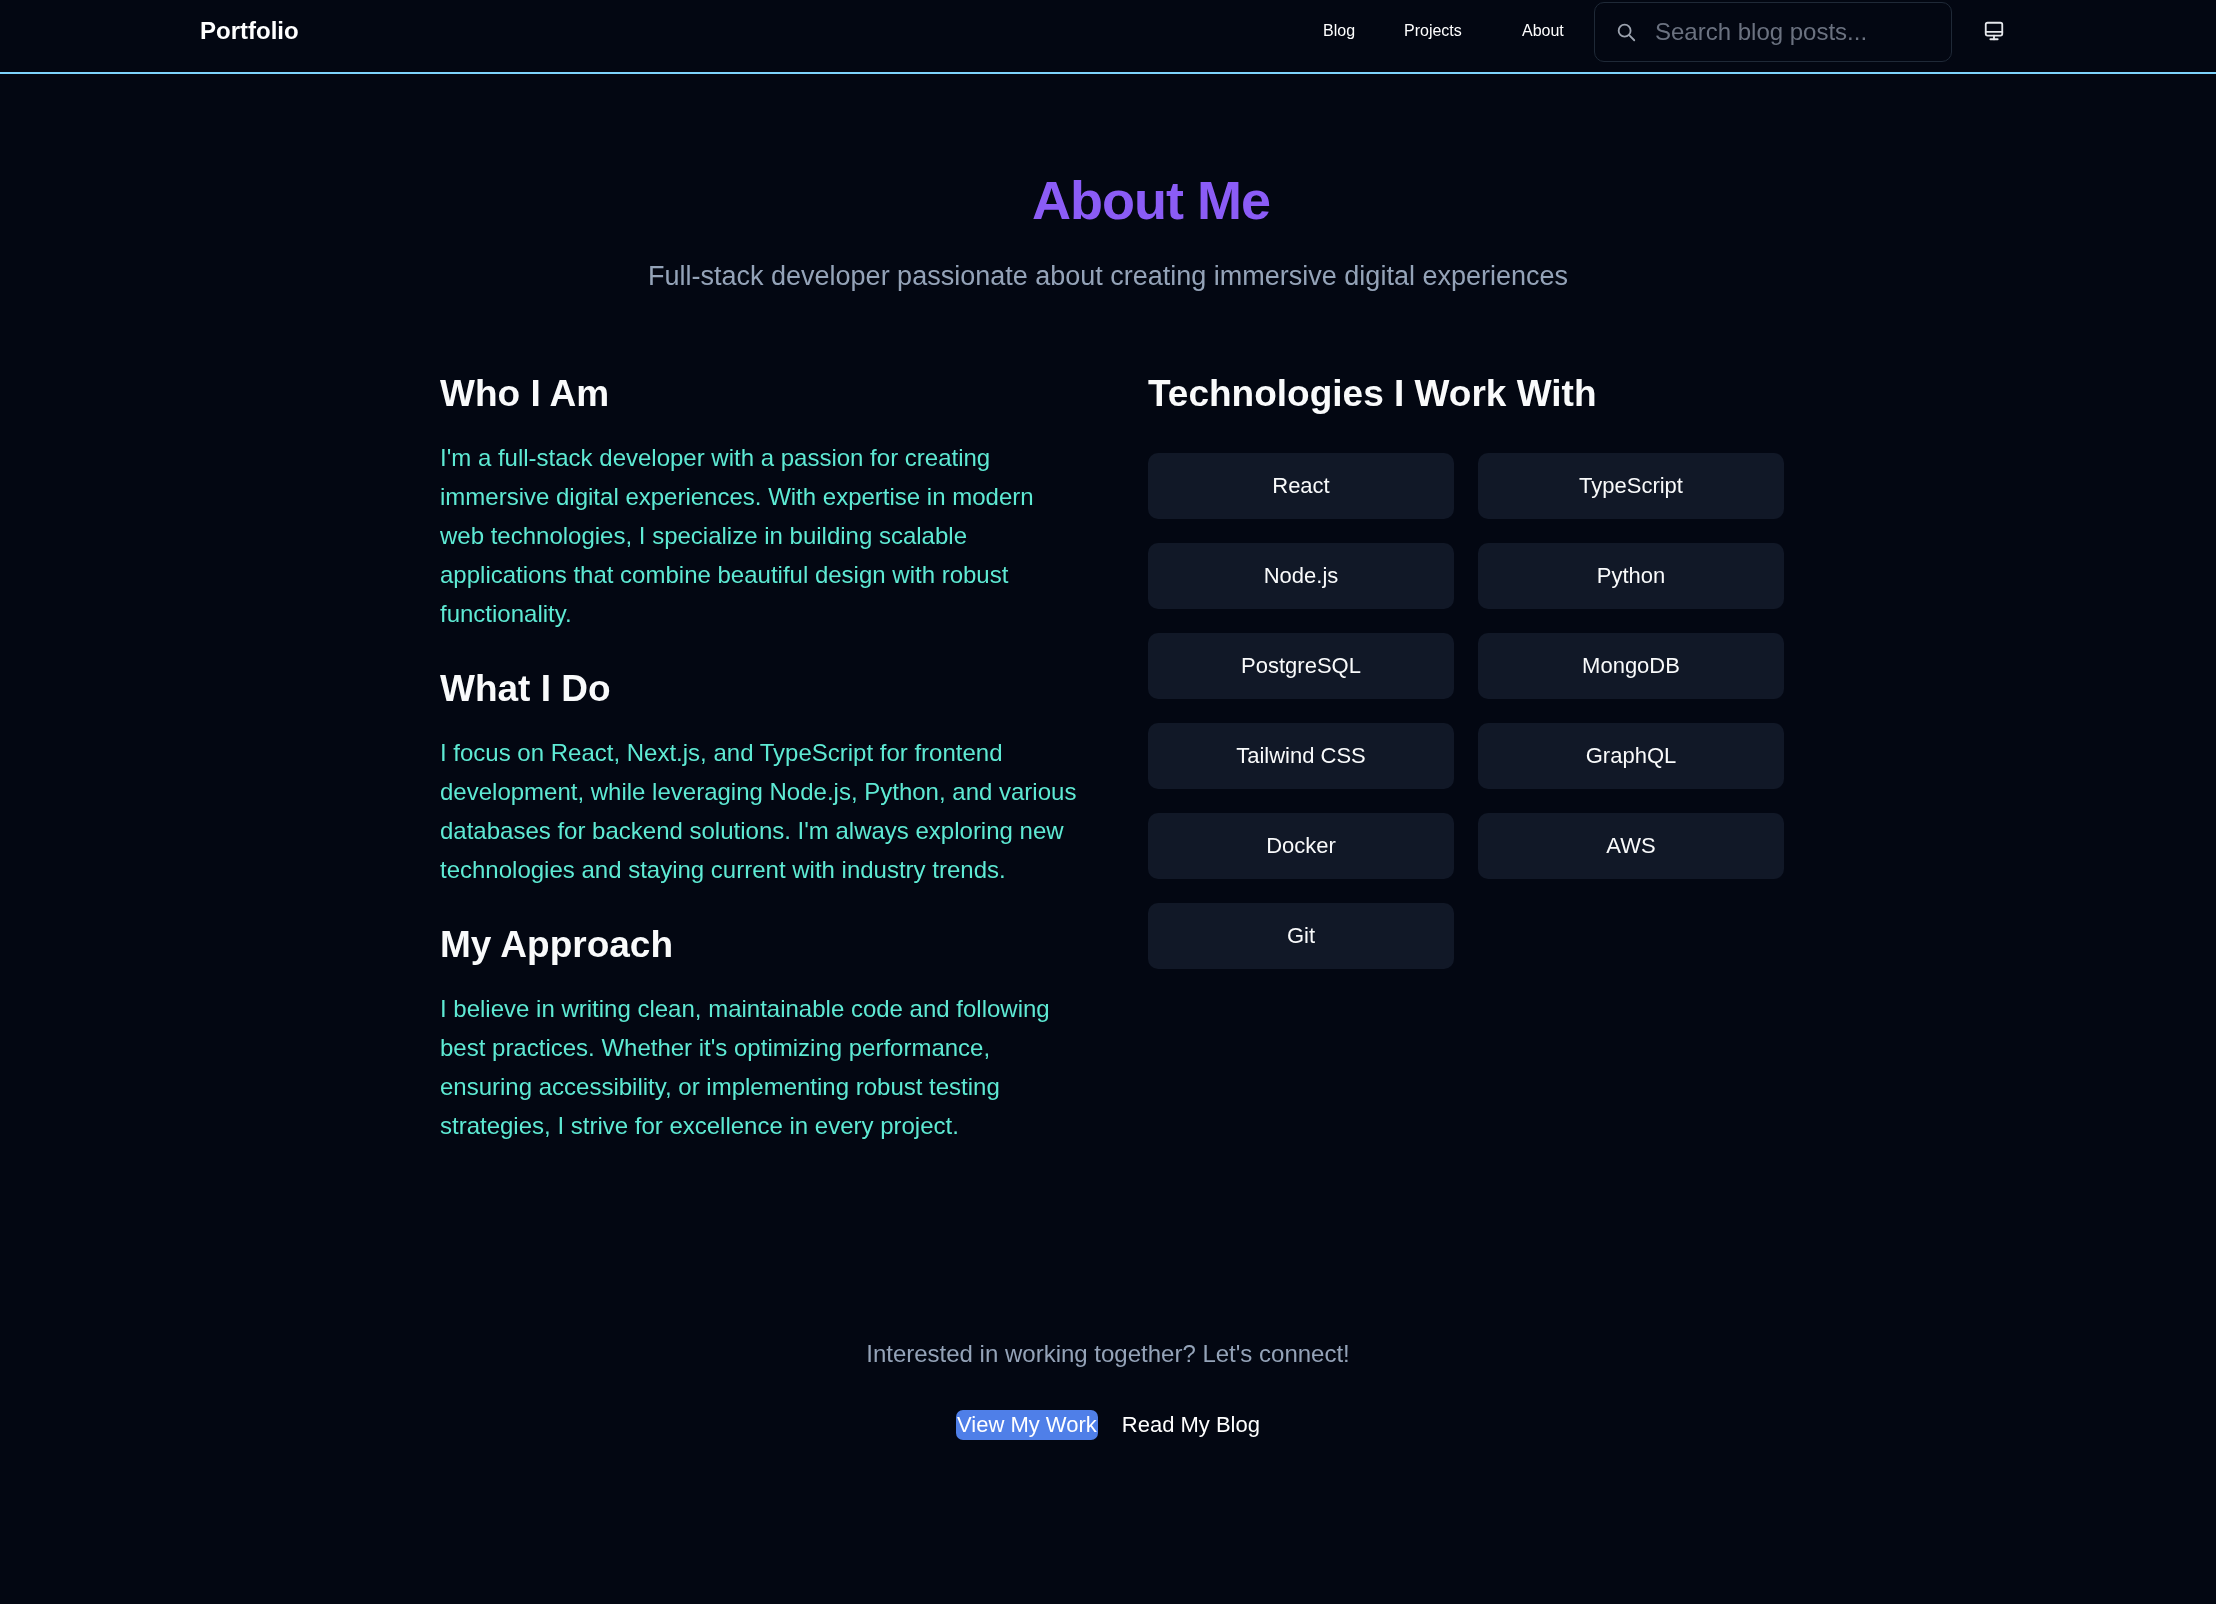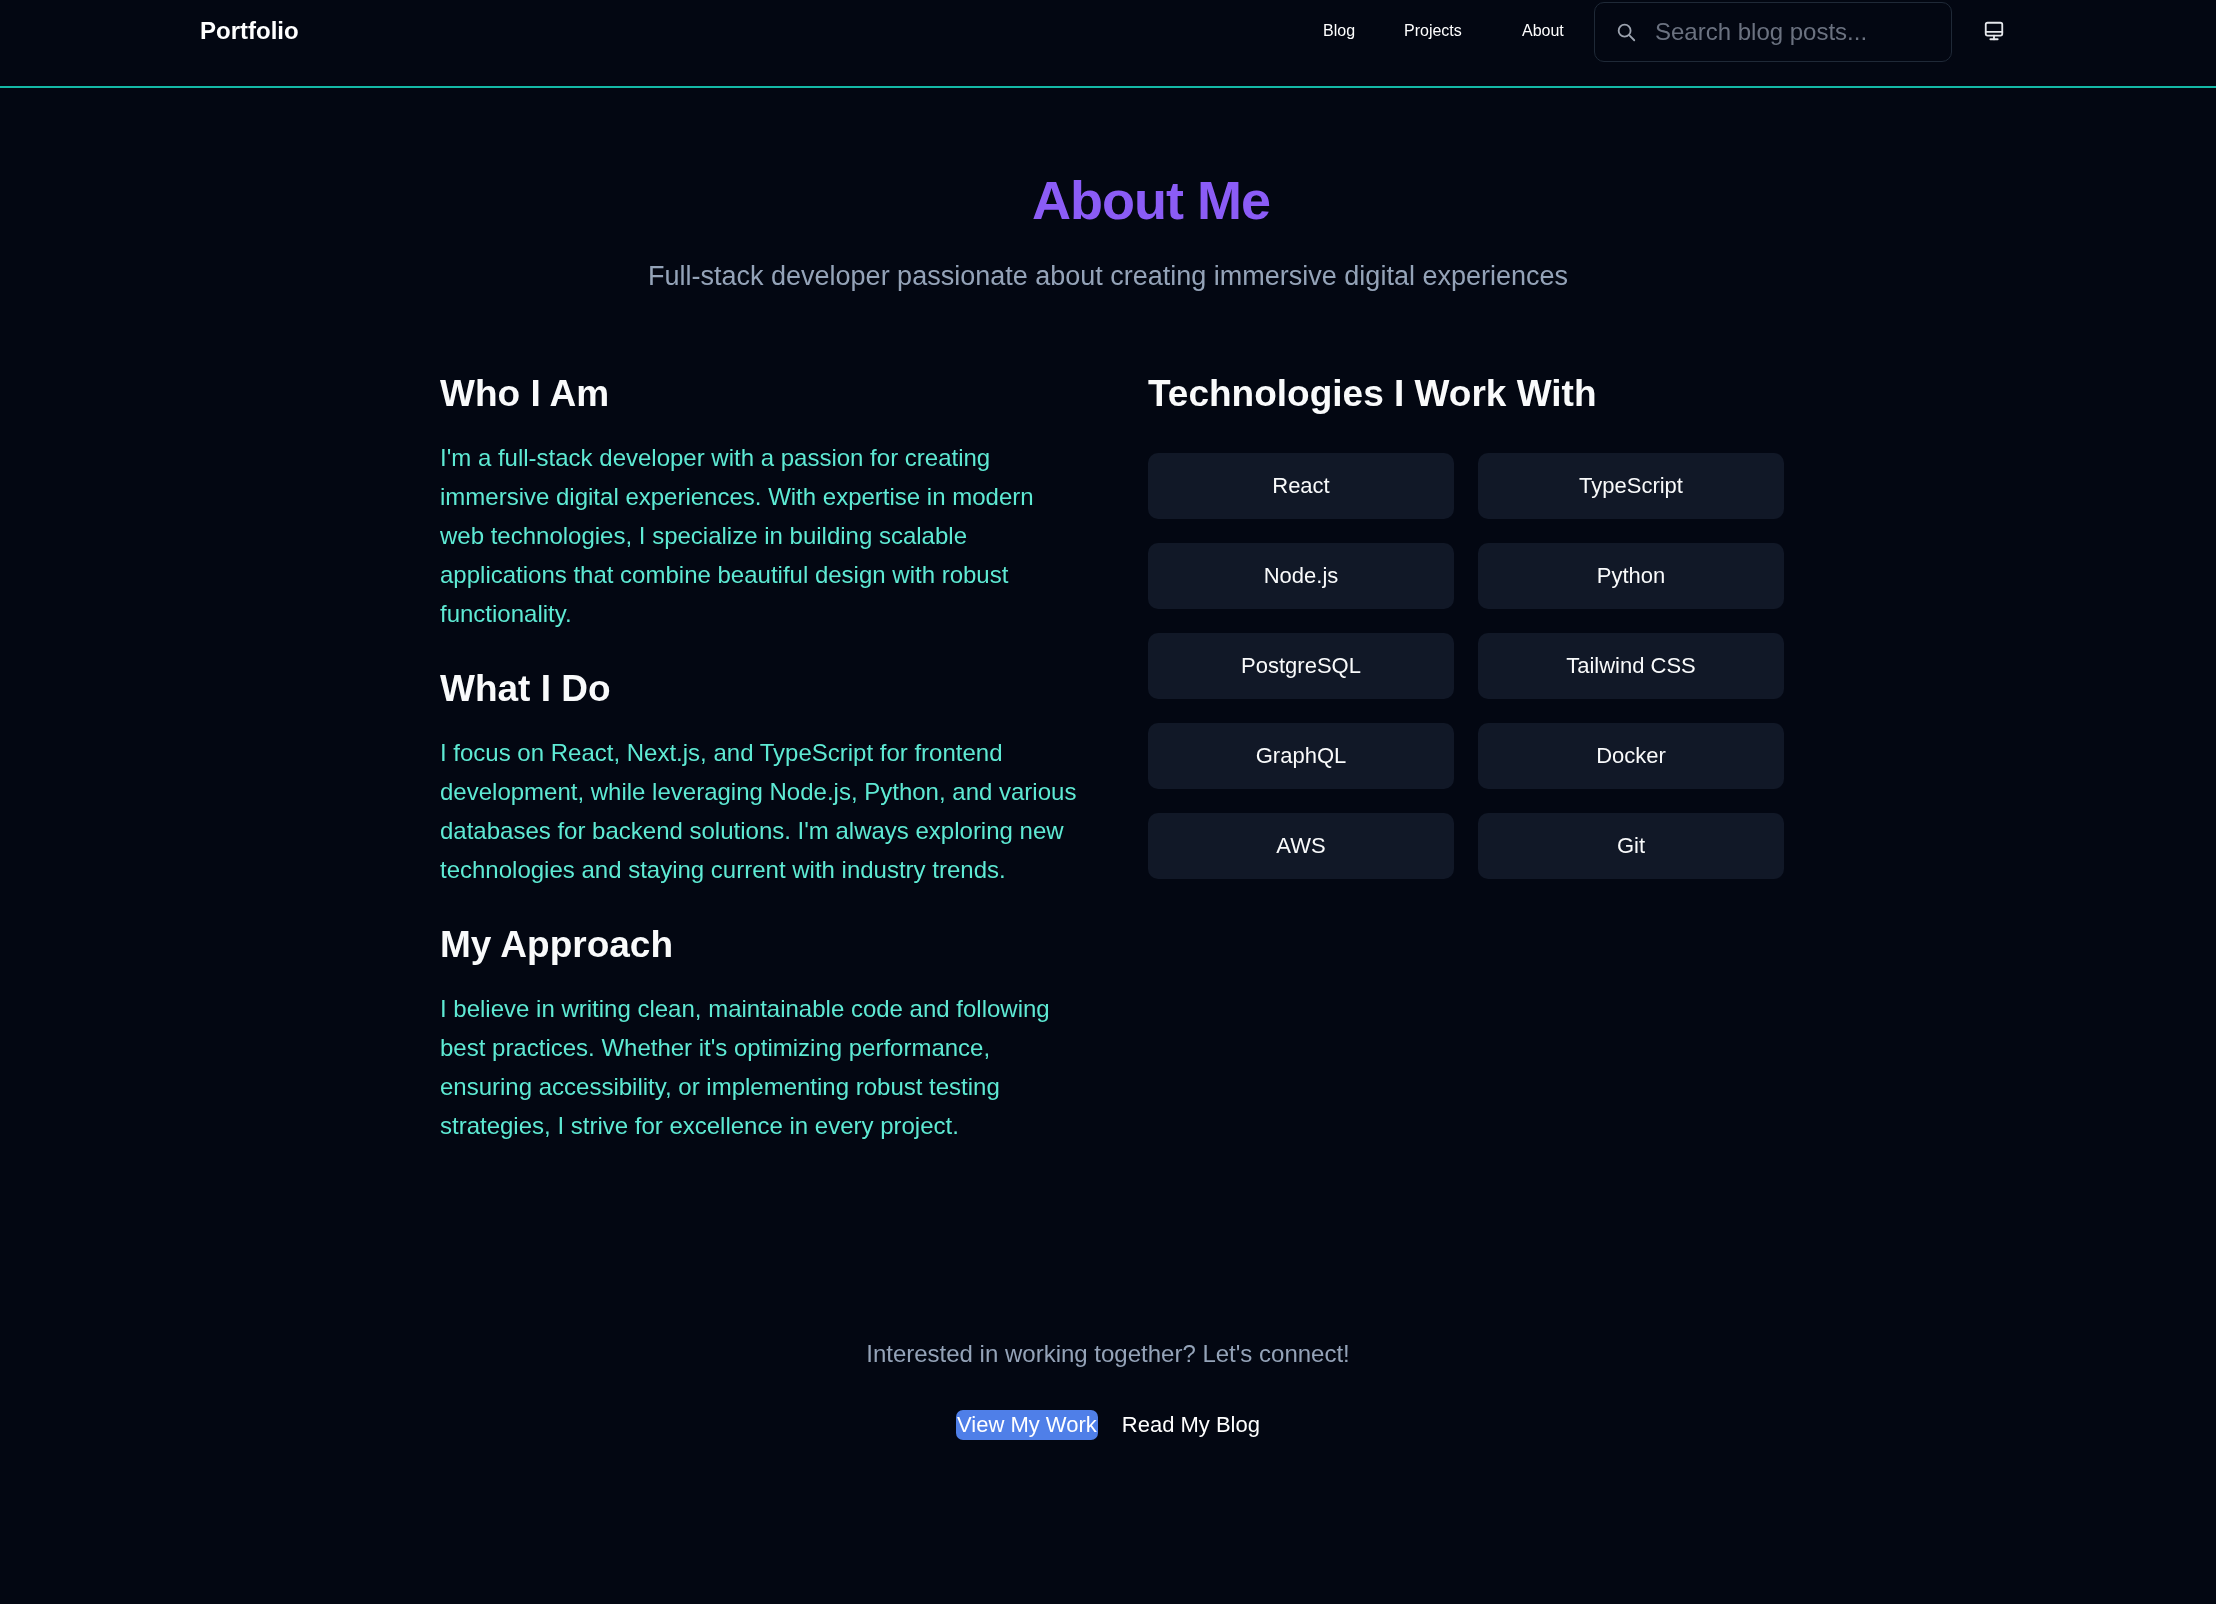--- a/index.html
+++ b/index.html
@@ -4,22 +4,22 @@
 <style>
   * { box-sizing: border-box; margin: 0; padding: 0; }
   html, body {
     width: 2216px; height: 1604px;
     background: #030712;
     color: #f9fafb;
     font-family: "Liberation Sans", "DejaVu Sans", sans-serif;
     overflow: hidden;
   }
   .header {
-    position: absolute; left: 0; top: 0; width: 2216px; height: 88px;
-    border-bottom: 2px solid #14b8a6;
+    position: absolute; left: 0; top: 0; width: 2216px; height: 74px;
+    border-bottom: 2px solid #7dd3fc;
     background: #030712;
   }
   .brand {
     position: absolute; left: 200px; top: 16px;
     font-size: 24px; font-weight: bold; color: #ffffff; line-height: 30px;
     text-decoration: none;
   }
   .nav-link {
     position: absolute; top: 16px; font-size: 16px; line-height: 30px; color: #ffffff;
     text-decoration: none; cursor: pointer;
@@ -134,20 +134,21 @@
 </section>
 
 <section class="col-right">
   <h2>Technologies I Work With</h2>
   <div class="grid">
     <div class="card">React</div>
     <div class="card">TypeScript</div>
     <div class="card">Node.js</div>
     <div class="card">Python</div>
     <div class="card">PostgreSQL</div>
+    <div class="card">MongoDB</div>
     <div class="card">Tailwind CSS</div>
     <div class="card">GraphQL</div>
     <div class="card">Docker</div>
     <div class="card">AWS</div>
     <div class="card">Git</div>
   </div>
 </section>
 
 <p class="cta-text">Interested in working together? Let's connect!</p>
 <div class="cta-row">

